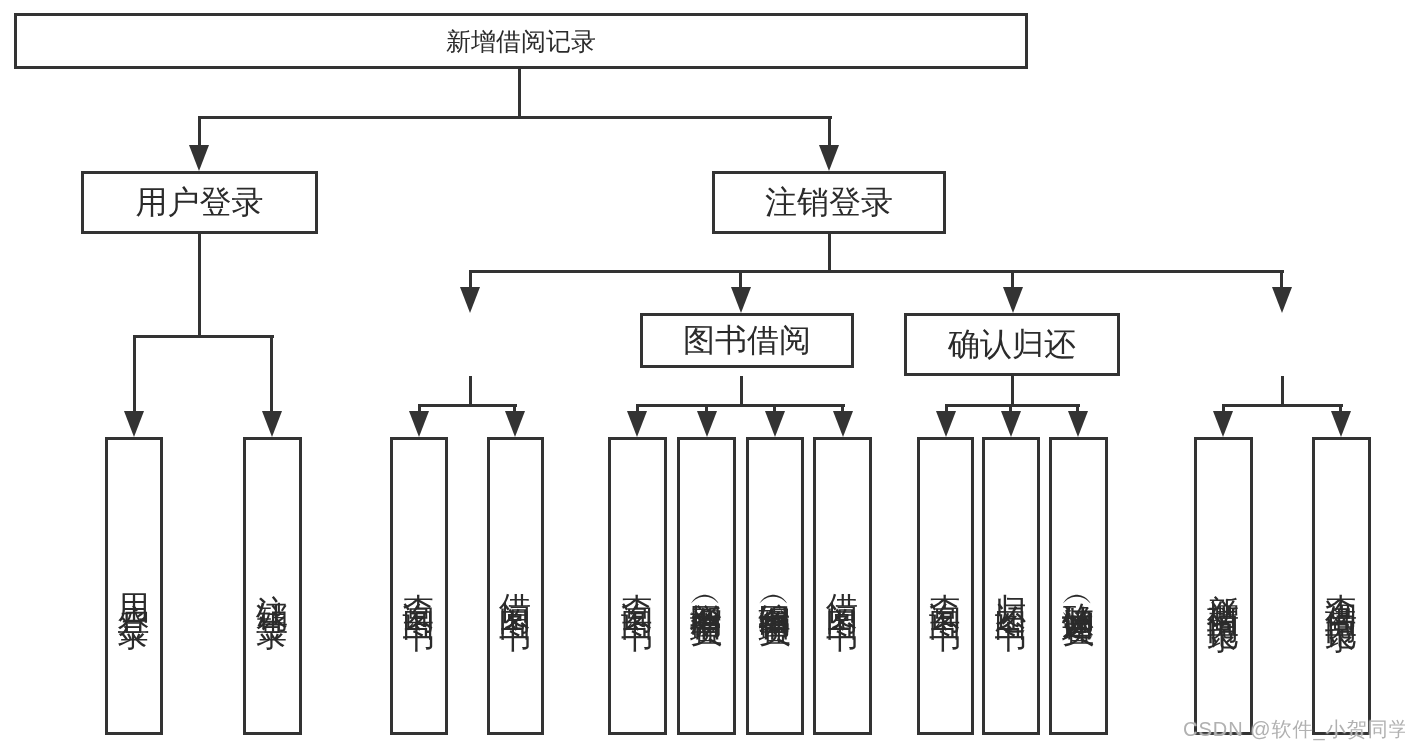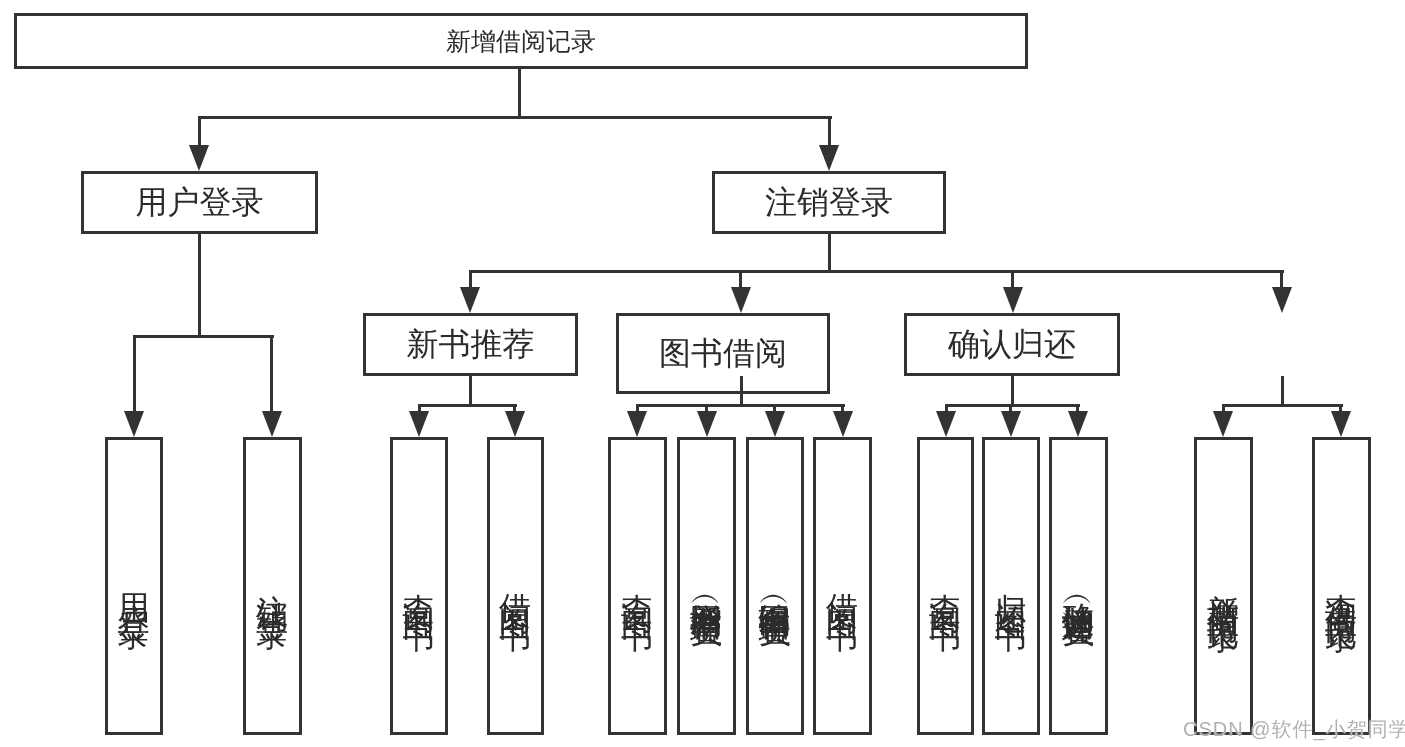--- a/index.html
+++ b/index.html
@@ -76,22 +76,21 @@
   <div class="ln" style="left:469px;top:270px;width:815px;height:3px;"></div>
   <div class="ln" style="left:469px;top:270px;width:3px;height:20px;"></div>
   <div class="ar" style="left:460px;top:287px;"></div>
   <div class="ln" style="left:739px;top:270px;width:3px;height:20px;"></div>
   <div class="ar" style="left:731px;top:287px;"></div>
   <div class="ln" style="left:1011px;top:270px;width:3px;height:20px;"></div>
   <div class="ar" style="left:1003px;top:287px;"></div>
   <div class="ln" style="left:1280px;top:270px;width:3px;height:20px;"></div>
   <div class="ar" style="left:1272px;top:287px;"></div>
 
-  <div class="box" style="left:363px;top:313px;width:215px;height:63px;">新书推荐</div>
-  <div class="box" style="left:616px;top:313px;width:214px;height:81px;">图书借阅</div>
+  <div class="box" style="left:640px;top:313px;width:214px;height:55px;">图书借阅</div>
   <div class="box" style="left:904px;top:313px;width:216px;height:63px;">确认归还</div>
 
   <div class="ln" style="left:469px;top:376px;width:3px;height:30px;"></div>
   <div class="ln" style="left:418px;top:404px;width:99px;height:3px;"></div>
   <div class="ln" style="left:418px;top:404px;width:3px;height:12px;"></div>
   <div class="ar" style="left:409px;top:411px;"></div>
   <div class="ln" style="left:513px;top:404px;width:3px;height:12px;"></div>
   <div class="ar" style="left:505px;top:411px;"></div>
 
   <div class="ln" style="left:740px;top:376px;width:3px;height:30px;"></div>

